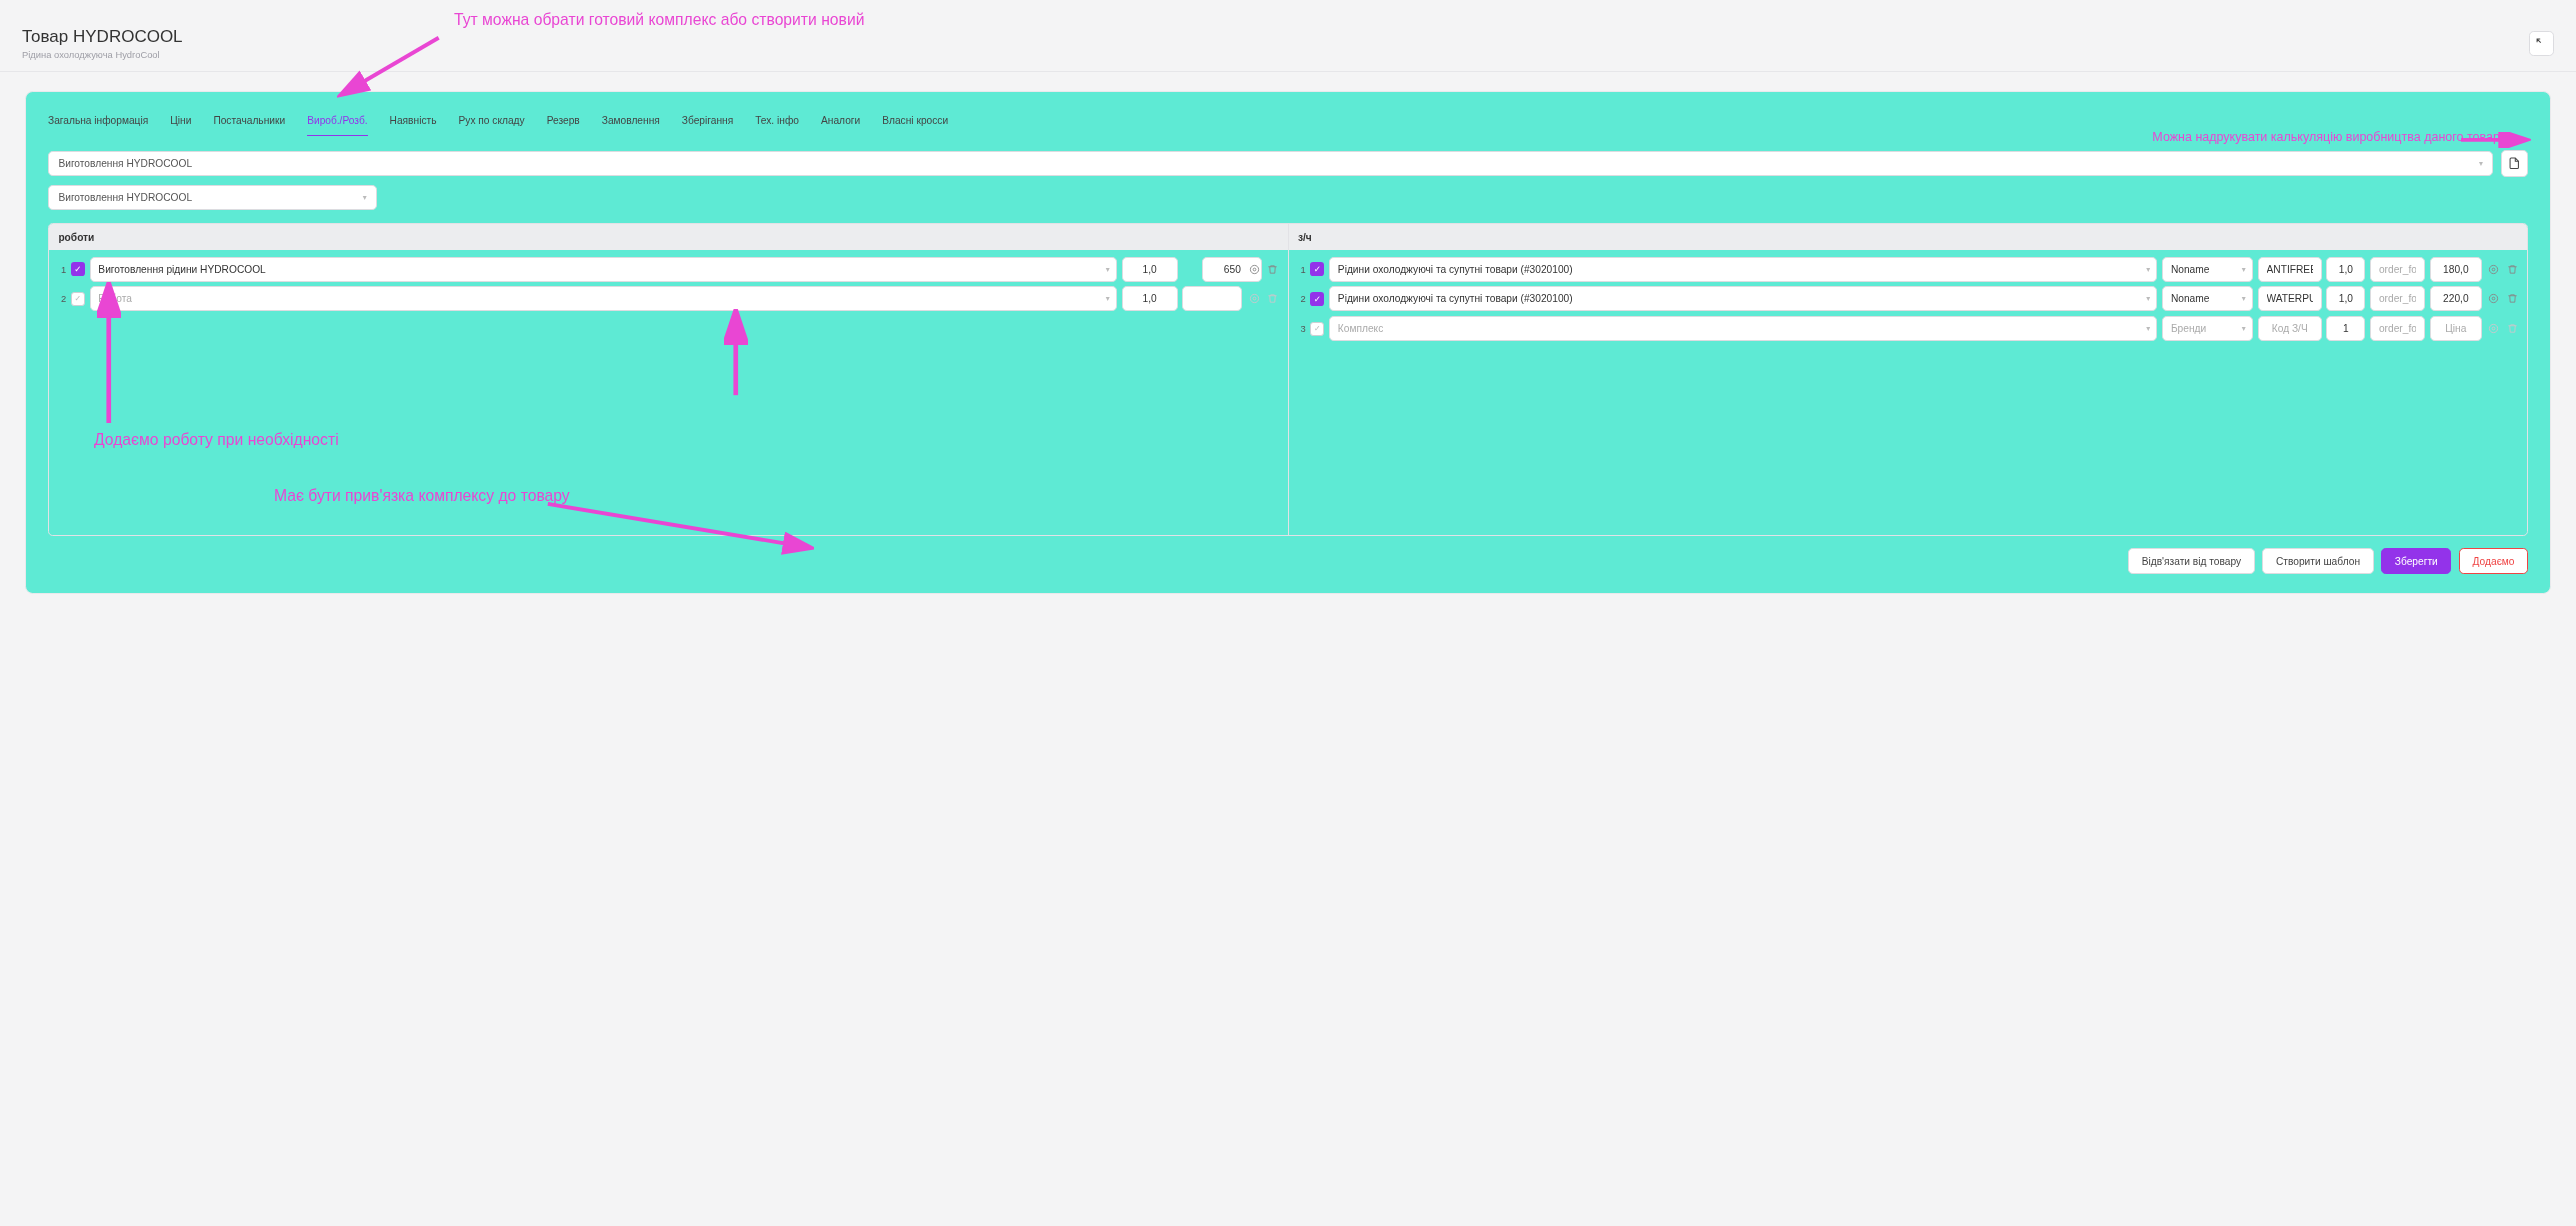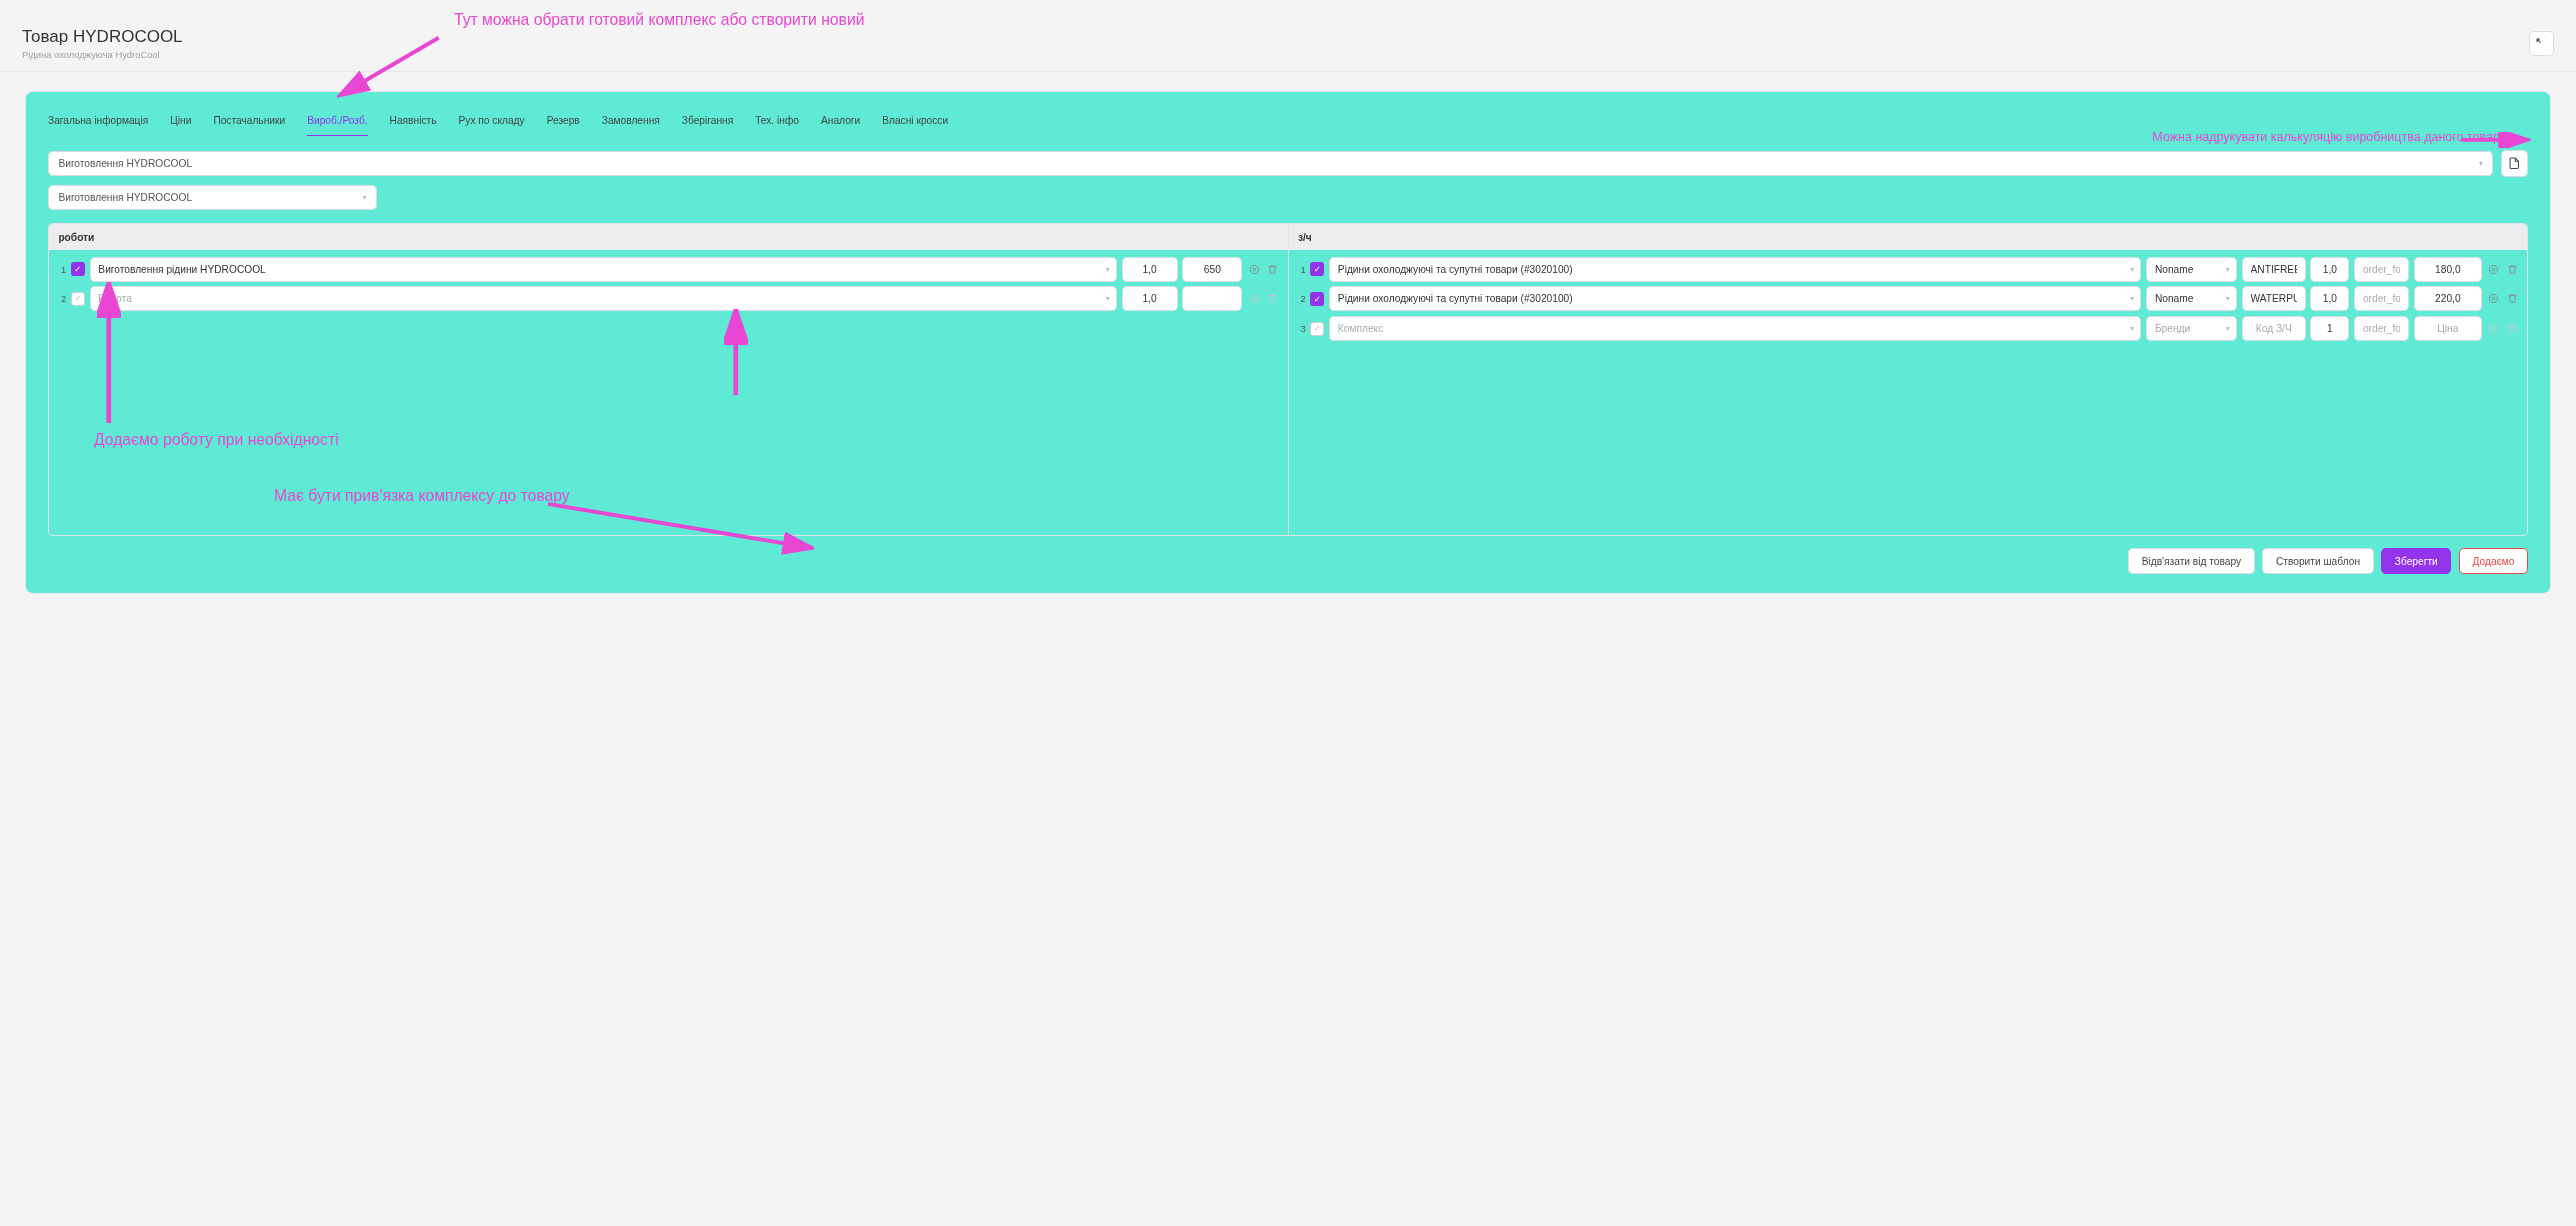--- a/index.html
+++ b/index.html
@@ -35,21 +35,21 @@
     
     .w-name { flex: 1; }
     .w-qty { width: 56px; }
     .w-price { width: 60px; }
     
     .r-complex { flex: 1; min-width: 0; border-radius: 11px; }
     .r-brand { width: 91px; }
     .r-code { width: 64px; }
     .r-qty { width: 39px; }
     .r-order { width: 55px; }
-    .r-price-col { width: 68px; }
+    .r-price-col { width: 52px; }
     .r-complex .cell-select span:first-child,
     .r-brand .cell-select span:first-child { white-space: nowrap; overflow: hidden; text-overflow: ellipsis; }
     .icon-btn { width: 14px; height: 14px; display: flex; align-items: center; justify-content: center; color: #888; cursor: pointer; flex-shrink: 0; }
     .icon-btn.muted { color: #c8c8cc; }
     .footer-btns { display: flex; gap: 7.8px; justify-content: flex-end; padding: 12.5px 22px 0; }
     .btn { border: 0.8px solid #dcdce0; background: #fff; border-radius: 4.7px; padding: 6.3px 12.5px; font-size: 10.2px; cursor: pointer; color: #444; }
     .btn.primary { background: #9333ea; border-color: #9333ea; color: #fff; }
     .btn.danger { color: #ef4444; border-color: #ef4444; background: #fff; }
     
     .anno { position: absolute; color: #e946d3; font-size: 15.7px; font-weight: 400; pointer-events: none; }
@@ -117,21 +117,21 @@
         <div class="grid-body">
 
           <div class="row">
             <span class="idx">1</span>
             <span class="chk on">✓</span>
             <div class="w-name"><div class="cell-select" style="width:100%">
                   <span>Виготовлення рідини HYDROCOOL</span>
                   <span class="chev">▾</span>
                 </div></div>
             <div class="w-qty"><input class="cell-input" style="width: 100%;" value="1,0"></div>
-            <div class="w-price"><input class="cell-input" style="width: 100%;" value="650"></div>
+            <div class="w-price"><input class="cell-input" style="width: 100%; margin-left: 20px;" value="650"></div>
             <span class="icon-btn">
                 <svg width="11" height="11" viewBox="0 0 24 24" fill="none" stroke="currentColor" stroke-width="2">
                   <circle cx="12" cy="12" r="9"></circle>
                   <circle cx="12" cy="12" r="3"></circle>
                 </svg>
               </span>
             <span class="icon-btn">
                 <svg width="11" height="11" viewBox="0 0 24 24" fill="none" stroke="currentColor" stroke-width="2">
                   <path d="M3 6h18M8 6V4h8v2M6 6l1 14h10l1-14"></path>
                 </svg>

